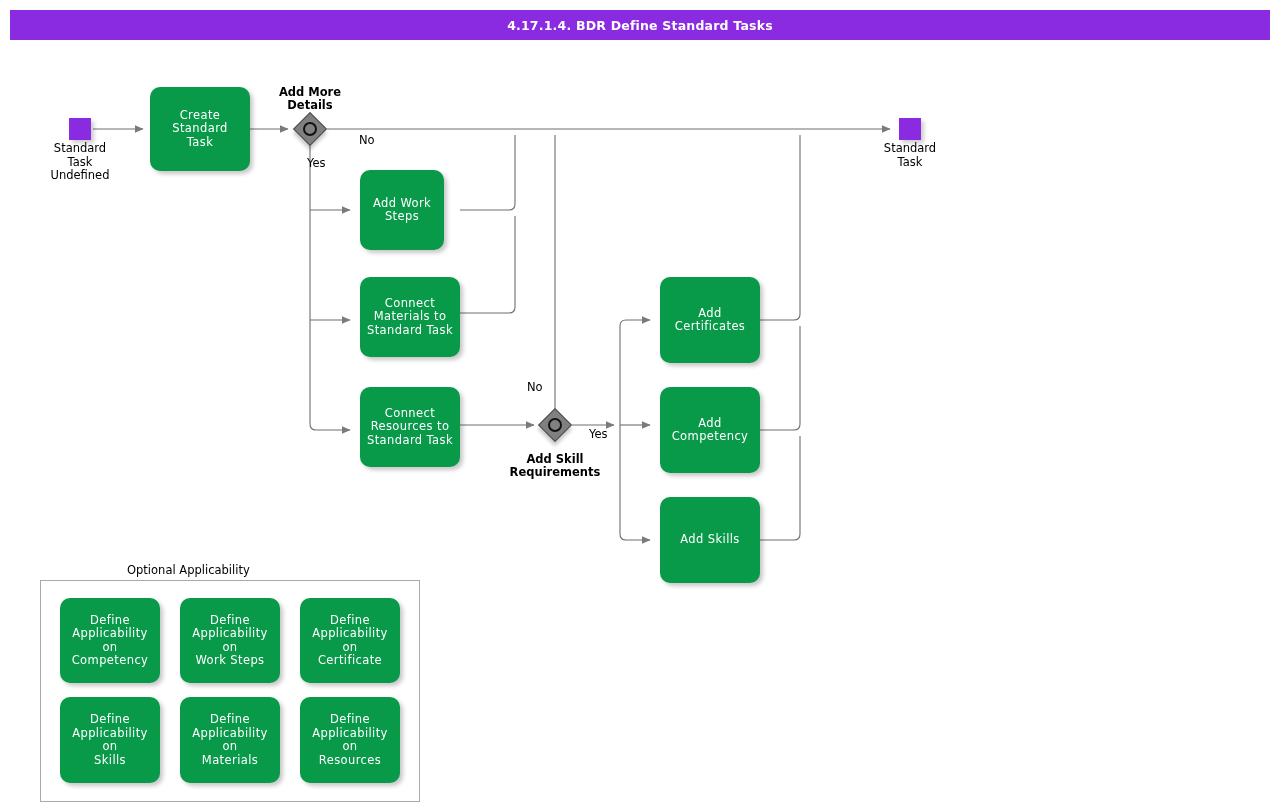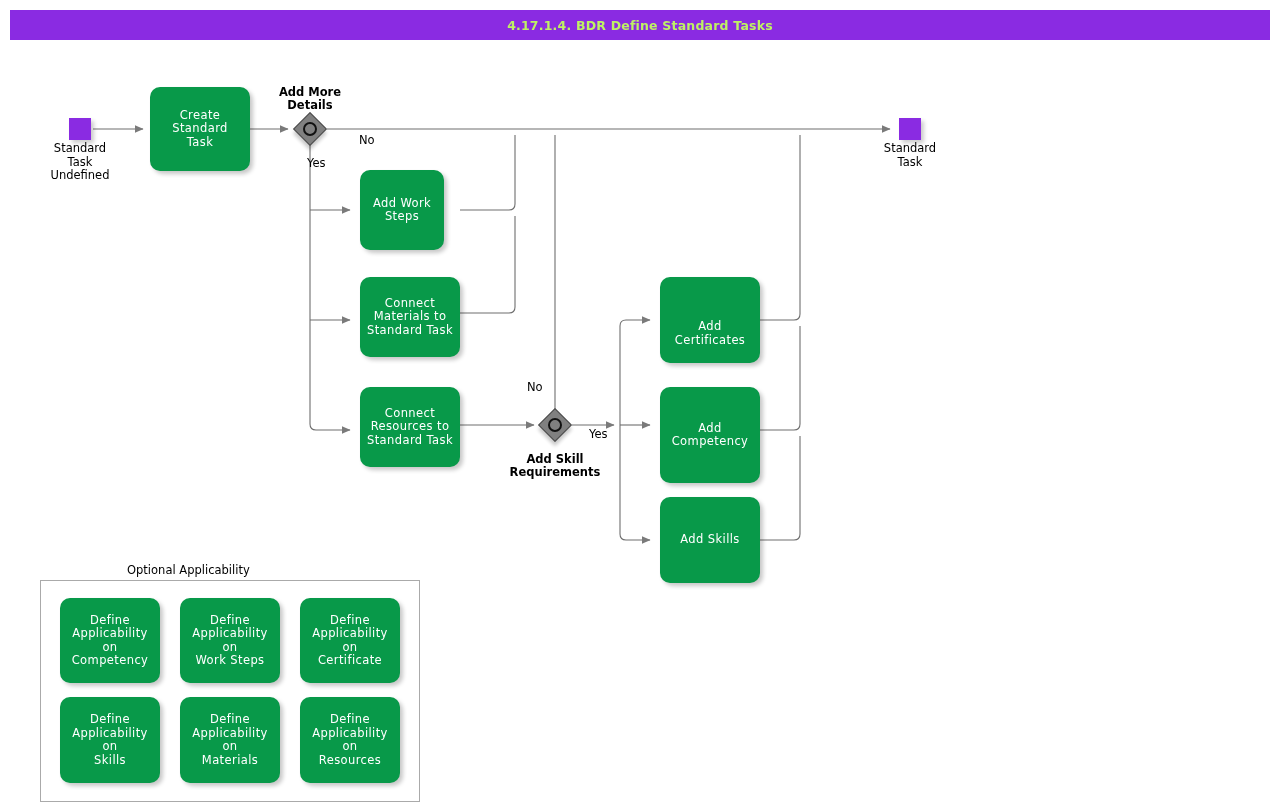--- a/index.html
+++ b/index.html
@@ -30,21 +30,21 @@
     left: 10px;
     top: 10px;
     width: 1260px;
     height: 30px;
     background: #8A2BE2;
     display: flex;
     align-items: center;
     justify-content: center;
   }
   .title-bar .title-text {
-    color: #bef264;
+    color: #ffffff;
     font-size: 12.5px;
     font-weight: bold;
     letter-spacing: 0.2px;
     font-family: "DejaVu Sans", "Liberation Sans", sans-serif;
   }
 
   
   #connectors {
     position: absolute;
     left: 0; top: 0;
@@ -247,25 +247,25 @@
   <div class="gateway" style="left:539px; top:409px;">
     <div class="diamond"></div>
     <div class="ring"></div>
   </div>
   <div class="gateway-label" style="left:495px; top:453px; width:120px;">Add Skill
 Requirements</div>
 
   <div class="edge-label" style="left:527px; top:381px;">No</div>
   <div class="edge-label" style="left:589px; top:428px;">Yes</div>
 
-  <div class="task" style="left:660px; top:277px; width:100px; height:86px;align-items:flex-end;">
+  <div class="task" style="left:660px; top:277px; width:100px; height:86px;">
     <span>Add Certificates</span>
   </div>
 
-  <div class="task" style="left:660px; top:387px; width:100px; height:96px;">
+  <div class="task" style="left:660px; top:387px; width:100px; height:86px;">
     <span>Add
 Competency</span>
   </div>
 
   <div class="task" style="left:660px; top:497px; width:100px; height:86px;">
     <span>Add Skills</span>
   </div>
 
   <div class="event-square" style="left:899px; top:118px;"></div>
   <div class="event-label" style="left:849px; top:142px; width:122px;">Standard

